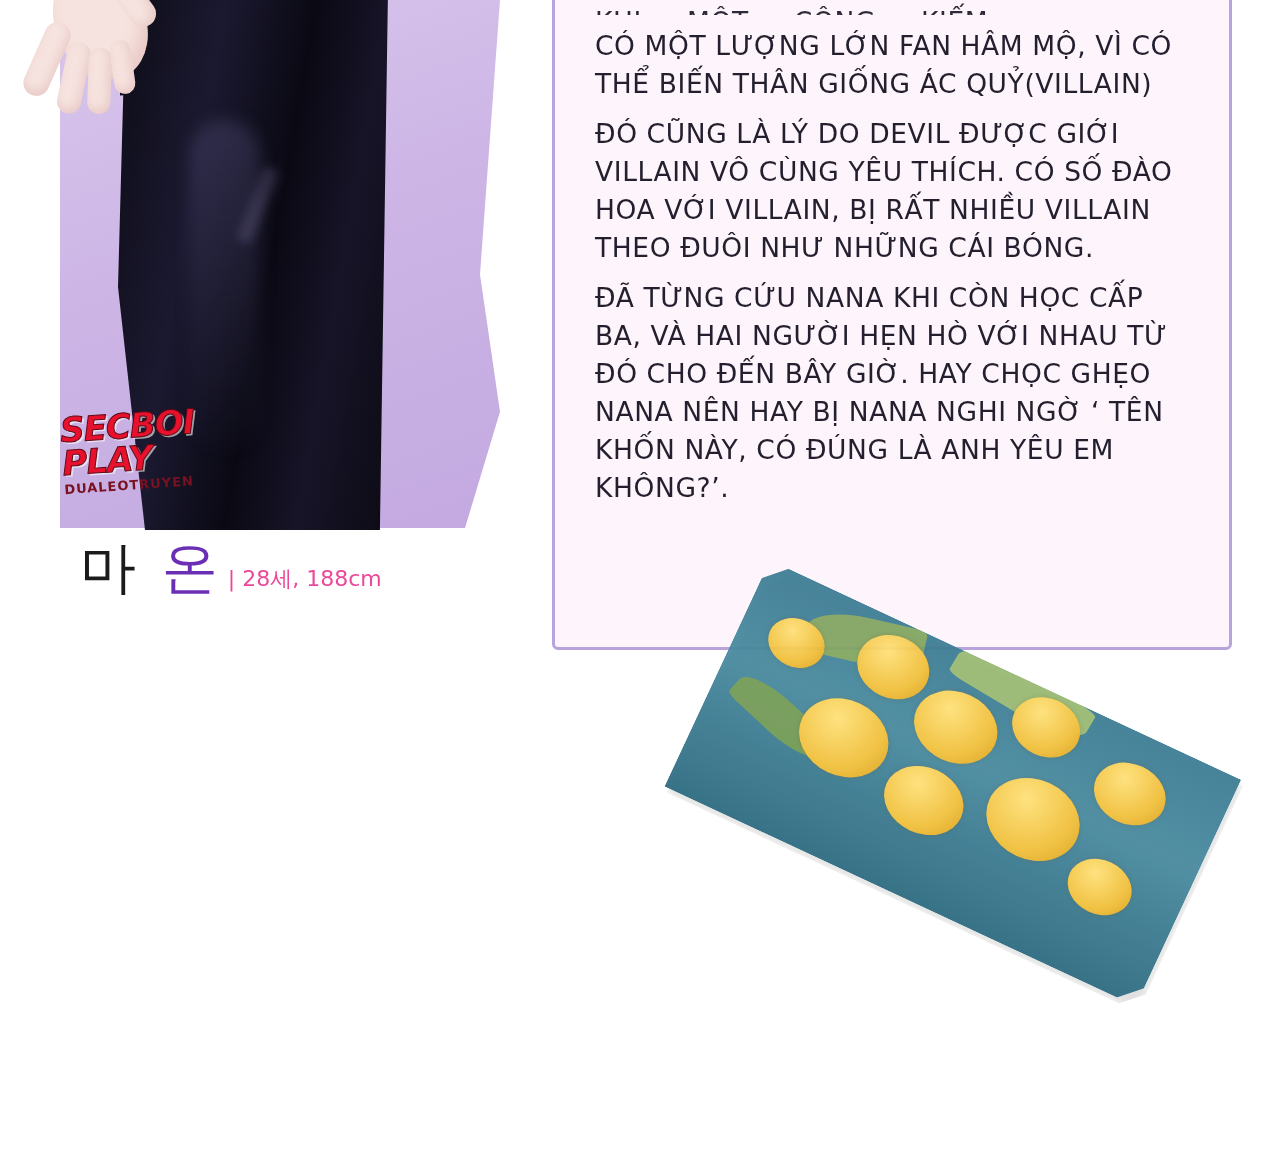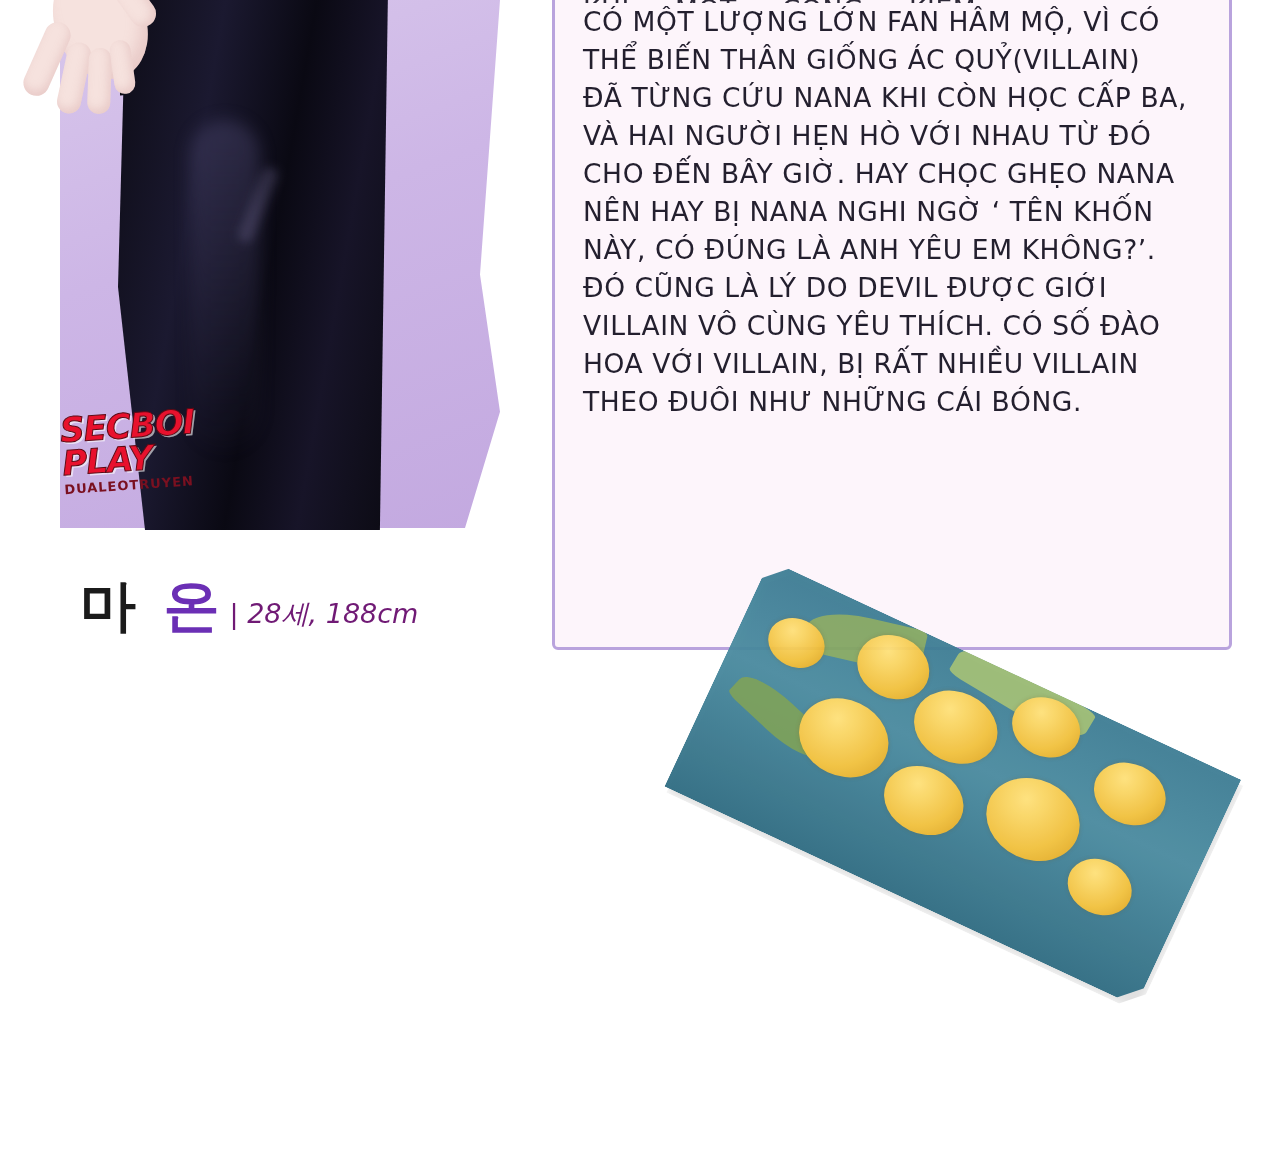--- a/index.html
+++ b/index.html
@@ -144,53 +144,51 @@
   .name-row {
     position: absolute;
     left: 80px;
     top: 540px;
     display: flex;
     align-items: flex-end;
     gap: 6px;
   }
   .name-kr {
     font-size: 56px;
-    font-weight: 700;
+    font-weight: 400;
     color: #1b1b1b;
     line-height: 1;
     letter-spacing: 4px;
     font-family: "DejaVu Sans", sans-serif;
-    margin-top: 38px;
   }
   .name-kr .accent { color: #6b2fb5; }
   .name-meta {
-    font-size: 27px;
-    color: #701a75;
+    font-size: 22px;
+    color: #ec4899;
     line-height: 1.2;
     padding-bottom: 4px;
     font-family: "DejaVu Sans", sans-serif;
-    font-style: italic;
   }
 
   
   .text-card {
     position: absolute;
     left: 552px;
     top: -42px;
     width: 680px;
     height: 692px;
     background: #fdf5fb;
     border: 3px solid #b9a3dd;
     border-radius: 6px;
     box-sizing: border-box;
     padding: 30px 28px 20px 28px;
     overflow: hidden;
   }
   .text-card p {
-    margin: 0;
+    margin: 12px;
     font-family: "DejaVu Sans", sans-serif;
     font-size: 26.5px;
     line-height: 38px;
     letter-spacing: 0.6px;
     color: #231f2e;
     text-transform: uppercase;
     font-weight: 400;
   }
   .clipped-line {
     color: #231f2e;
@@ -284,22 +282,22 @@
   <div class="name-kr">
     <span>마</span>
     <span class="accent">온</span>
   </div>
   <div class="name-meta">| 28세, 188cm</div>
 </div>
 
 <div class="text-card">
   <p class="clipped-line">KHI ... MỘT ... CÔNG ... KIẾM ...</p>
   <p>CÓ MỘT LƯỢNG LỚN FAN HÂM MỘ, VÌ CÓ THỂ BIẾN THÂN GIỐNG ÁC QUỶ(VILLAIN)</p>
+  <p>ĐÓ CŨNG LÀ LÝ DO DEVIL ĐƯỢC GIỚI VILLAIN VÔ CÙNG YÊU THÍCH. CÓ SỐ ĐÀO HOA VỚI  VILLAIN, BỊ RẤT NHIỀU VILLAIN THEO ĐUÔI NHƯ NHỮNG CÁI BÓNG.</p>
   <p>ĐÃ TỪNG CỨU NANA KHI CÒN HỌC CẤP BA, VÀ HAI NGƯỜI HẸN HÒ VỚI NHAU TỪ ĐÓ CHO ĐẾN BÂY GIỜ. HAY CHỌC GHẸO NANA NÊN HAY BỊ NANA NGHI NGỜ ‘ TÊN KHỐN NÀY, CÓ ĐÚNG LÀ ANH YÊU EM KHÔNG?’.</p>
-  <p>ĐÓ CŨNG LÀ LÝ DO DEVIL ĐƯỢC GIỚI VILLAIN VÔ CÙNG YÊU THÍCH. CÓ SỐ ĐÀO HOA VỚI  VILLAIN, BỊ RẤT NHIỀU VILLAIN THEO ĐUÔI NHƯ NHỮNG CÁI BÓNG.</p>
 </div>
 
 <div class="tape-shadow"></div>
 <div class="tape">
   <div class="leaf a"></div>
   <div class="leaf b"></div>
   <div class="leaf c"></div>
   <div class="bloom b9"></div>
   <div class="bloom b1"></div>
   <div class="bloom b2"></div>

